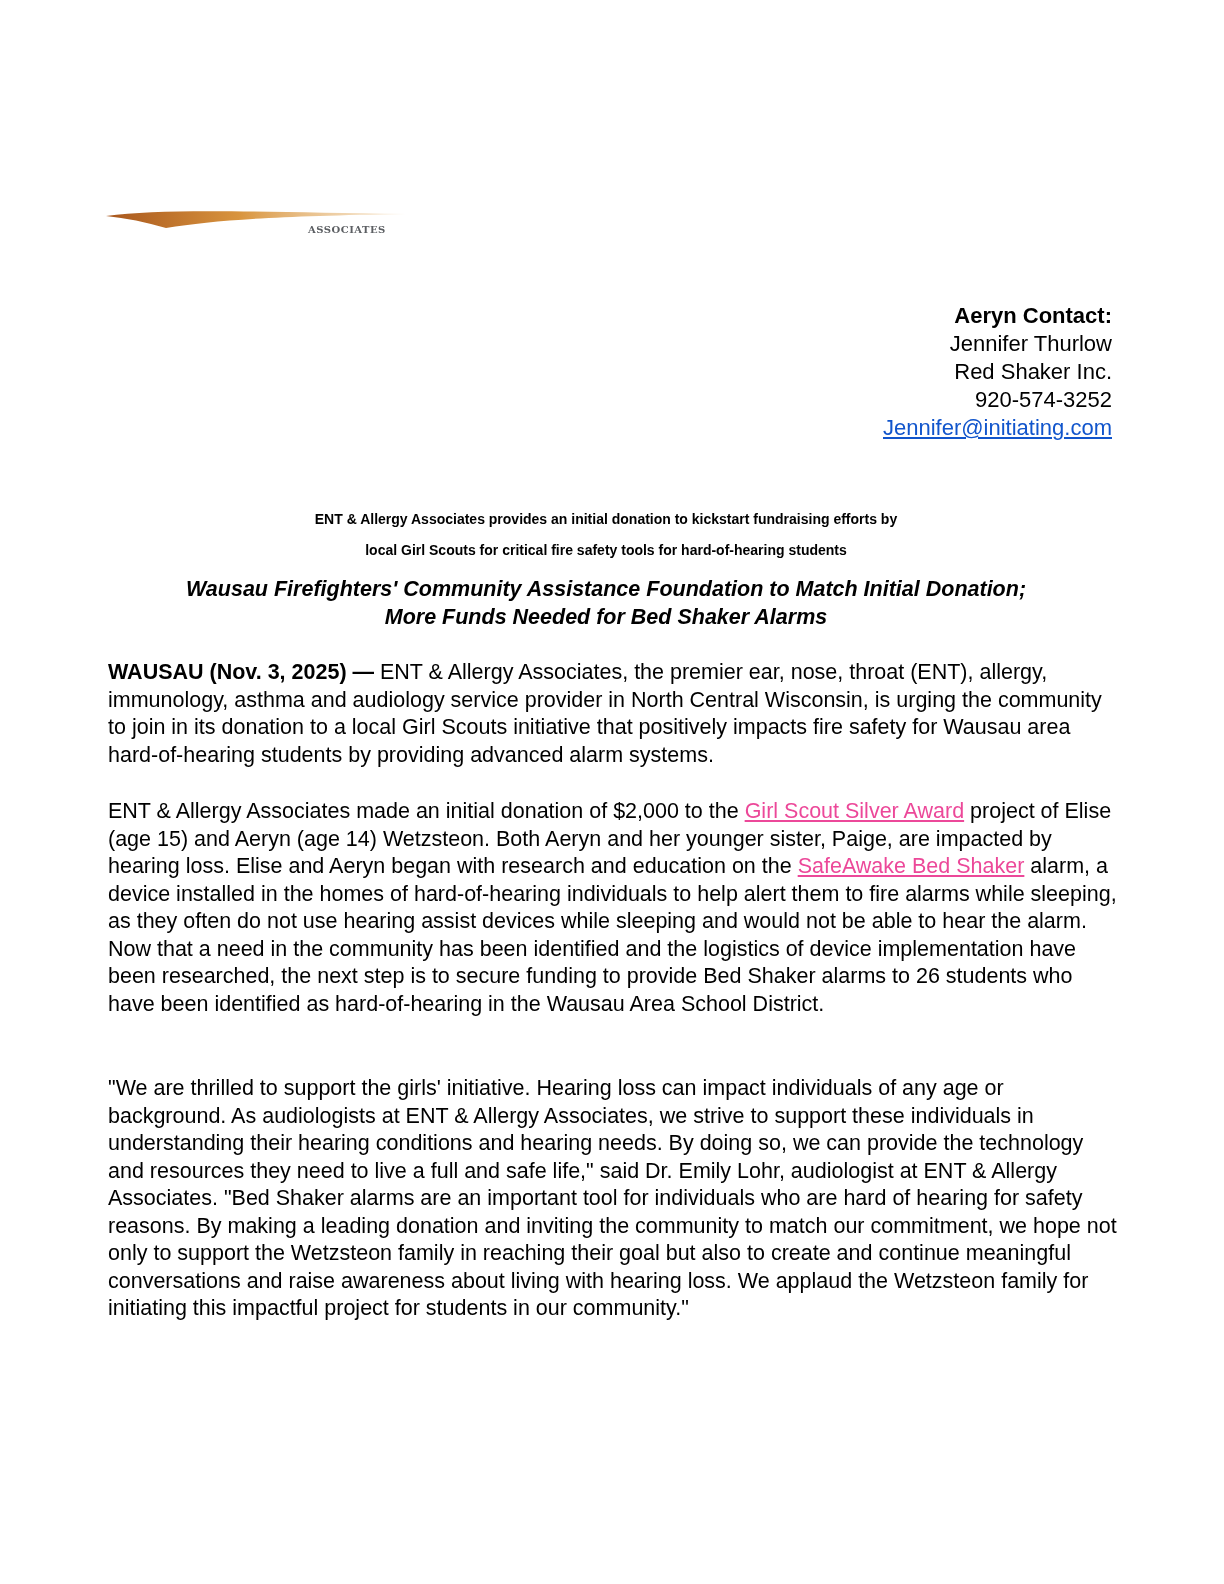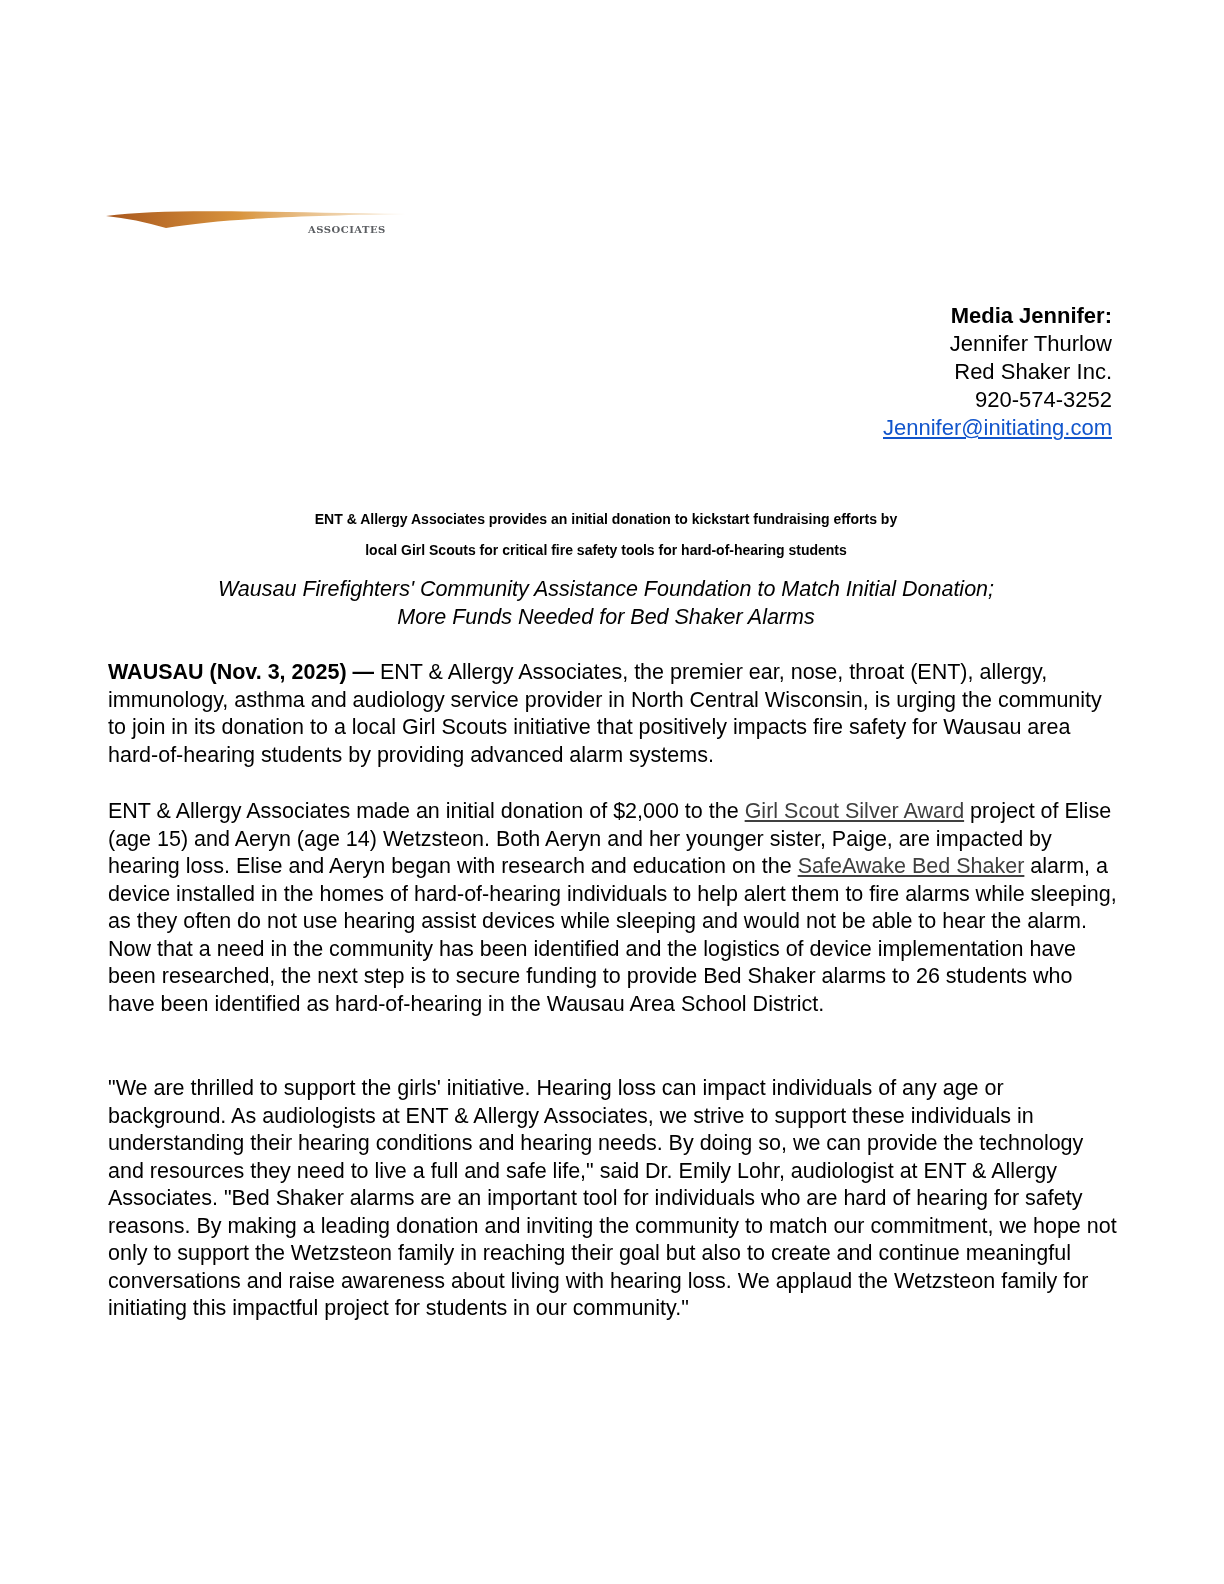--- a/index.html
+++ b/index.html
@@ -63,30 +63,31 @@
     }
     .subhead {
       position: absolute;
       left: 100px;
       width: 1012px;
       top: 575px;
       text-align: center;
       font-style: italic;
       font-size: 21.5px;
       line-height: 28px;
+      font-weight: bold;
     }
     .para {
       position: absolute;
       left: 100px;
       width: 1012px;
       font-size: 21.5px;
       line-height: 27.5px;
       margin-left: 8px;
     }
-    .para a { color: #404040; text-decoration: underline; }
+    .para a { color: #ec4899; text-decoration: underline; }
     .p1 { top: 659px; }
     .p2 { top: 798px; }
     .p3 { top: 1075px; }
     .dateline { font-weight: bold; }
   </style>
 </head>
 <body>
 
 <div class="logo">
   <svg class="logo-swoosh" width="300" height="22" viewBox="0 0 300 22">
@@ -96,21 +97,21 @@
         <stop offset="0.45" stop-color="#d9953f"></stop>
         <stop offset="1" stop-color="#e9c28a" stop-opacity="0.3"></stop>
       </linearGradient>
     </defs>
     <path d="M0,8 C60,0 150,4 300,6 C170,8 110,12 60,20 C40,14 20,10 0,8 Z" fill="url(#sw)"></path>
   </svg>
   <div class="logo-sub">ASSOCIATES</div>
 </div>
 
 <div class="contact">
-  <div class="label">Media Jennifer:</div>
+  <div class="label">Aeryn Contact:</div>
   <div>Jennifer Thurlow</div>
   <div>Red Shaker Inc.</div>
   <div>920-574-3252</div>
   <div><a>Jennifer@initiating.com</a></div>
 </div>
 
 <div class="headline">
   <div>ENT &amp; Allergy Associates provides an initial donation to kickstart fundraising efforts by</div>
   <div>local Girl Scouts for critical fire safety tools for hard-of-hearing students</div>
 </div>

